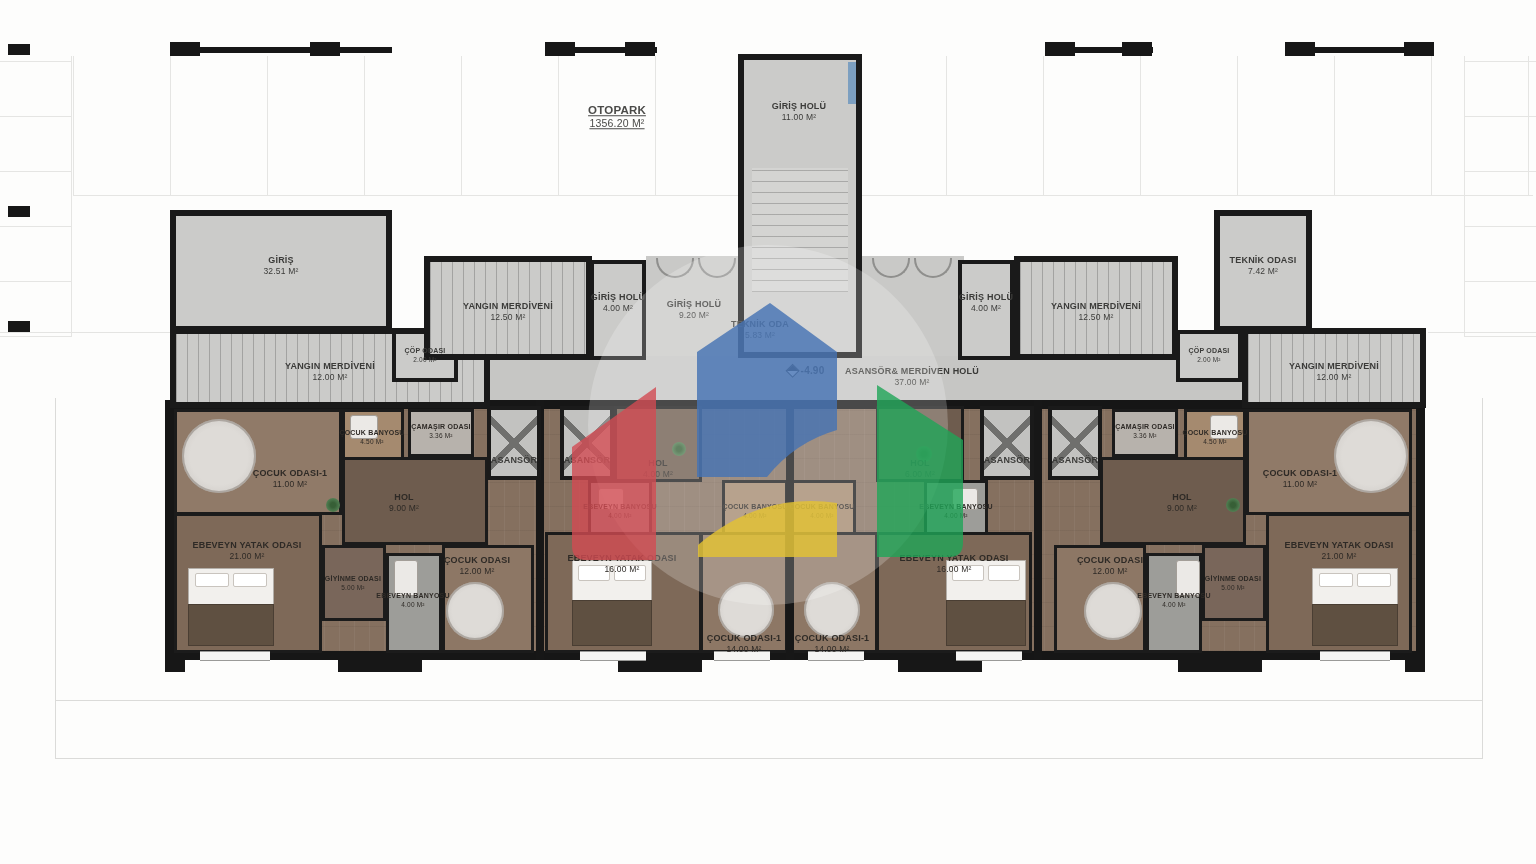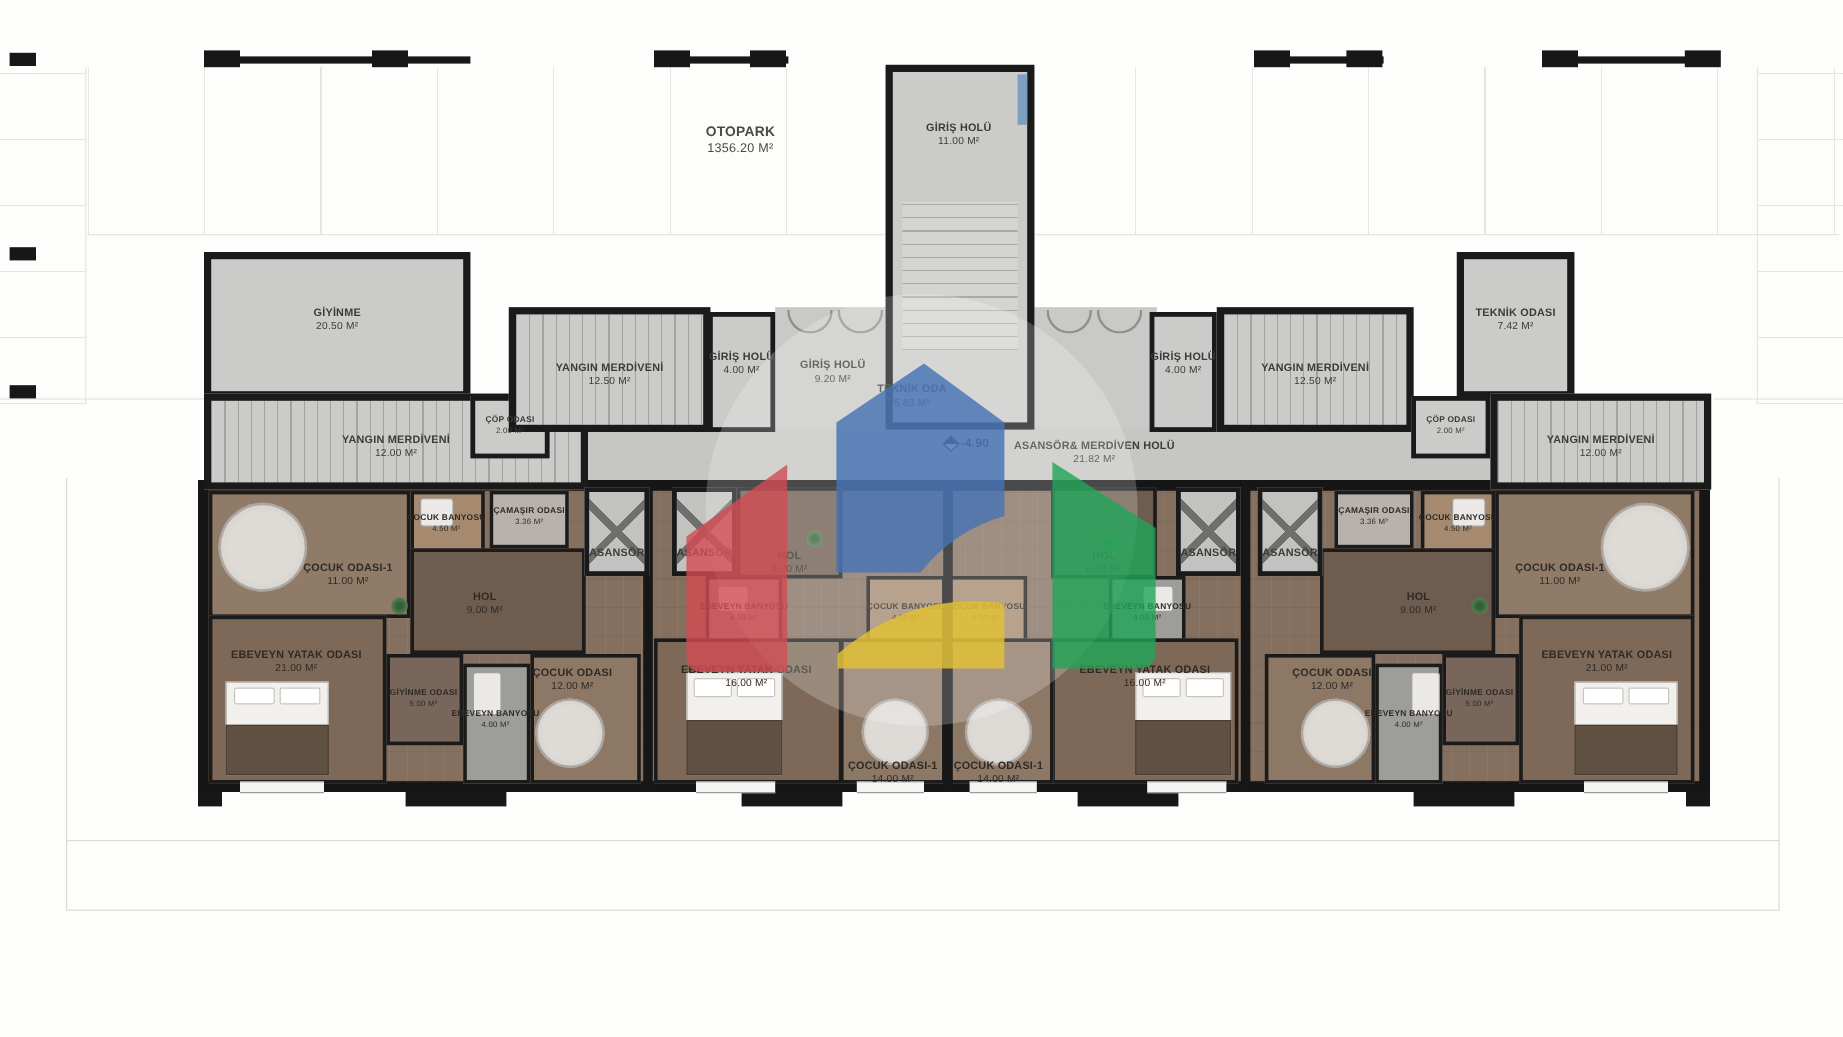--- a/index.html
+++ b/index.html
@@ -45,21 +45,21 @@
   .bed .p1{left:7%;} .bed .p2{right:7%;}
   .plant{position:absolute;border-radius:50%;z-index:21;
     background:radial-gradient(circle,#375f36 25%,#4f7c50 65%,rgba(90,130,90,.25) 100%);}
   .fixture{position:absolute;background:#ebe9e6;border:1px solid #a39e98;border-radius:3px;z-index:20;}
   .window{position:absolute;background:#f5f5f3;border-top:1px solid #9a9a98;border-bottom:1px solid #9a9a98;z-index:16;}
   
   .lbl{position:absolute;transform:translate(-50%,-50%);text-align:center;z-index:30;
     font-size:9px;font-weight:700;line-height:1.25;color:#3b3b39;letter-spacing:.2px;white-space:nowrap;}
   .lbl .area{display:block;font-size:8.5px;font-weight:500;}
   .lbl.onwood{color:#2e2a26;}
-  .lbl.big{font-size:11.5px;color:#4a4a48;}
+  .lbl.big{font-size:11.5px;color:#4a4a48;text-decoration:underline;}
   .lbl.big .area{font-size:10.5px;}
   .lbl.tiny{font-size:7px;} .lbl.tiny .area{font-size:6.5px;}
   .lbl.elev{font-size:10px;color:#222;font-weight:700;}
   .elev-icon{display:inline-block;width:8px;height:8px;margin-right:3px;transform:rotate(45deg);
     background:linear-gradient(135deg,#1d1d1d 50%,#ffffff 50%);border:1px solid #1d1d1d;vertical-align:middle;}
   .terrline{position:absolute;background:#dbdbd9;z-index:2;}
   .wm{position:absolute;left:0;top:0;z-index:40;pointer-events:none;}
   .canopy{position:absolute;width:34px;height:18px;border:2px solid #8f8f8d;border-top:none;
     border-radius:0 0 34px 34px;z-index:7;background:transparent;}
 </style>
@@ -213,22 +213,22 @@
 
   <div class="lbl big" style="left:617px;top:117px">
     <span>OTOPARK</span>
     <span class="area">1356.20 M²</span>
   </div>
   <div class="lbl" style="left:799px;top:112px">
     <span>GİRİŞ HOLÜ</span>
     <span class="area">11.00 M²</span>
   </div>
   <div class="lbl" style="left:281px;top:266px">
-    <span>GİYİNME</span>
-    <span class="area">20.50 M²</span>
+    <span>GİRİŞ</span>
+    <span class="area">32.51 M²</span>
   </div>
   <div class="lbl" style="left:330px;top:372px">
     <span>YANGIN MERDİVENİ</span>
     <span class="area">12.00 M²</span>
   </div>
   <div class="lbl tiny" style="left:425px;top:355px">
     <span>ÇÖP ODASI</span>
     <span class="area">2.00 M²</span>
   </div>
   <div class="lbl" style="left:508px;top:312px">
@@ -242,21 +242,21 @@
   <div class="lbl" style="left:694px;top:310px">
     <span>GİRİŞ HOLÜ</span>
     <span class="area">9.20 M²</span>
   </div>
   <div class="lbl" style="left:760px;top:330px">
     <span>TEKNİK ODA</span>
     <span class="area">5.83 M²</span>
   </div>
   <div class="lbl" style="left:912px;top:377px">
     <span>ASANSÖR&amp; MERDİVEN HOLÜ</span>
-    <span class="area">21.82 M²</span>
+    <span class="area">37.00 M²</span>
   </div>
   <div class="lbl elev" style="left:806px;top:371px">
     <span class="elev-icon"></span><span>-4.90</span>
   </div>
   <div class="lbl" style="left:986px;top:303px">
     <span>GİRİŞ HOLÜ</span>
     <span class="area">4.00 M²</span>
   </div>
   <div class="lbl" style="left:1096px;top:312px">
     <span>YANGIN MERDİVENİ</span>

